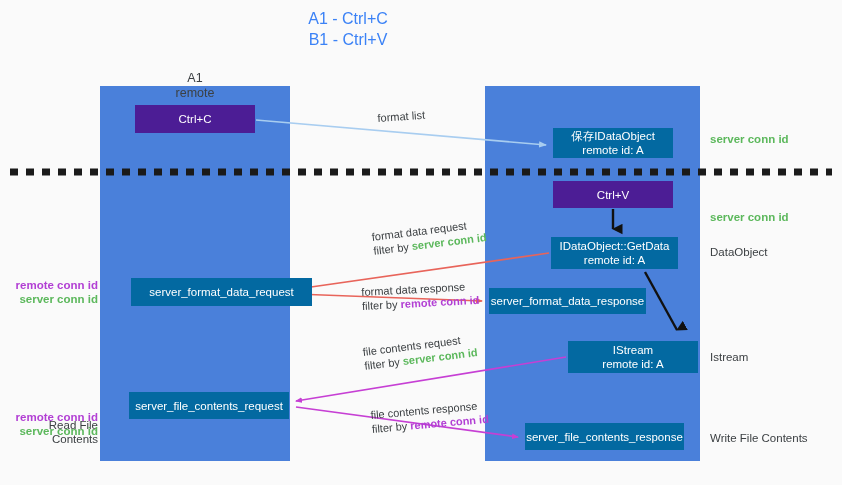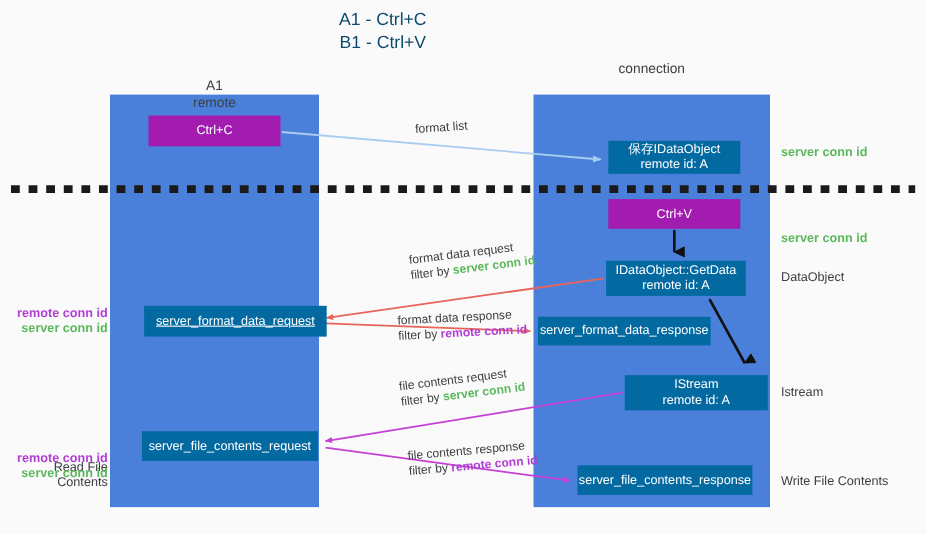--- a/index.html
+++ b/index.html
@@ -23,21 +23,21 @@
   }
   .abs { position: absolute; }
 
   
   #title-block {
     left: 0; top: 8px;
     width: 696px;
     text-align: center;
     font-size: 16px;
     line-height: 21px;
-    color: #0c4a6e;
+    color: #3b82f6;
   }
 
   
   .col-header {
     text-align: center;
     font-size: 12.5px;
     line-height: 15px;
     color: #3c4043;
   }
   #col-header-a1 { left: 100px; top: 55px; width: 190px; margin-top: 16px; }
@@ -49,29 +49,29 @@
     flex-direction: column;
     align-items: center;
     justify-content: center;
     text-align: center;
     font-size: 11.5px;
     line-height: 14px;
     color: #ffffff;
     box-sizing: border-box;
     padding: 2px 4px;
   }
-  .node.green  { background: #a21caf; }
+  .node.green  { background: #4c1d95; }
   .node.orange { background: #fbb council; }
   .node.orange { background: #0369a1; }
 
   #node-ctrl-c        { left: 135px; top: 105px; width: 120px; height: 28px; }
   #node-idataobject   { left: 553px; top: 128px; width: 120px; height: 30px; }
   #node-ctrl-v        { left: 553px; top: 181px; width: 120px; height: 27px; }
   #node-getdata       { left: 551px; top: 237px; width: 127px; height: 32px; }
-  #node-fmt-req       { left: 131px; top: 278px; width: 166px; height: 28px; text-decoration: underline; }
+  #node-fmt-req       { left: 131px; top: 278px; width: 181px; height: 28px; }
   #node-fmt-resp      { left: 489px; top: 288px; width: 157px; height: 26px; }
   #node-istream       { left: 568px; top: 341px; width: 130px; height: 32px; }
   #node-file-req      { left: 129px; top: 392px; width: 160px; height: 27px; }
   #node-file-resp     { left: 525px; top: 423px; width: 159px; height: 27px; }
 
   
   .side-label {
     font-size: 11.5px;
     line-height: 14px;
   }
@@ -166,21 +166,20 @@
 <div class="abs" id="title-block">
   <div>A1 - Ctrl+C</div>
   <div>B1 - Ctrl+V</div>
 </div>
 
 <div class="abs col-header" id="col-header-a1">
   <div>A1</div>
   <div>remote</div>
 </div>
 <div class="abs col-header" id="col-header-b1">
-  <div>connection</div>
 </div>
 
 <div class="abs node green" id="node-ctrl-c">
   <span>Ctrl+C</span>
 </div>
 
 <div class="abs node orange" id="node-idataobject">
   <span>保存IDataObject</span>
   <span>remote id: A</span>
 </div>

